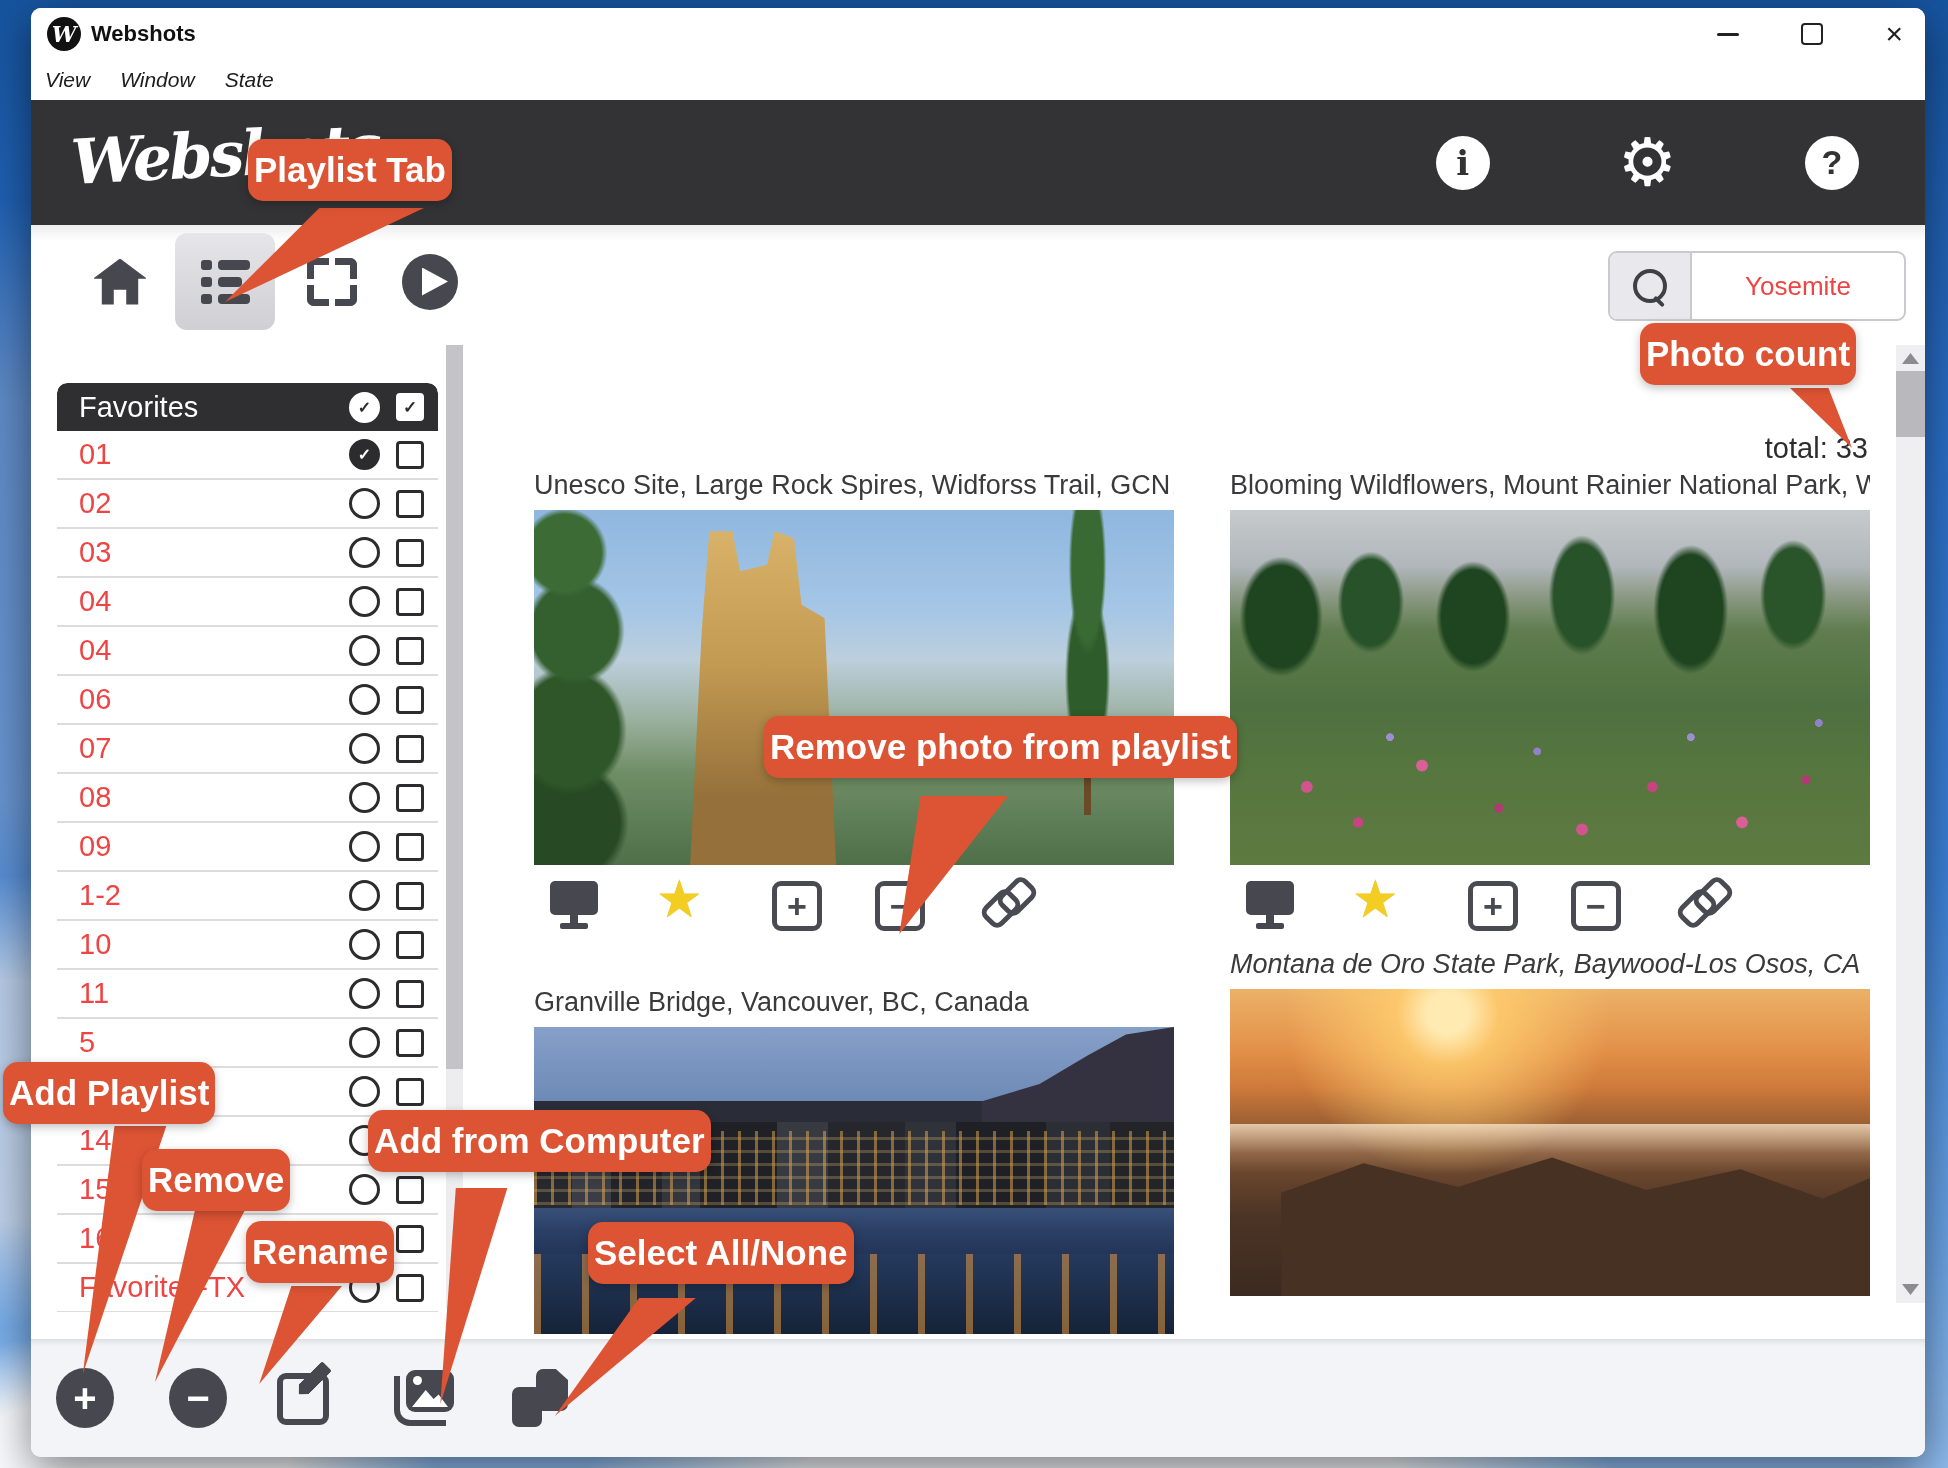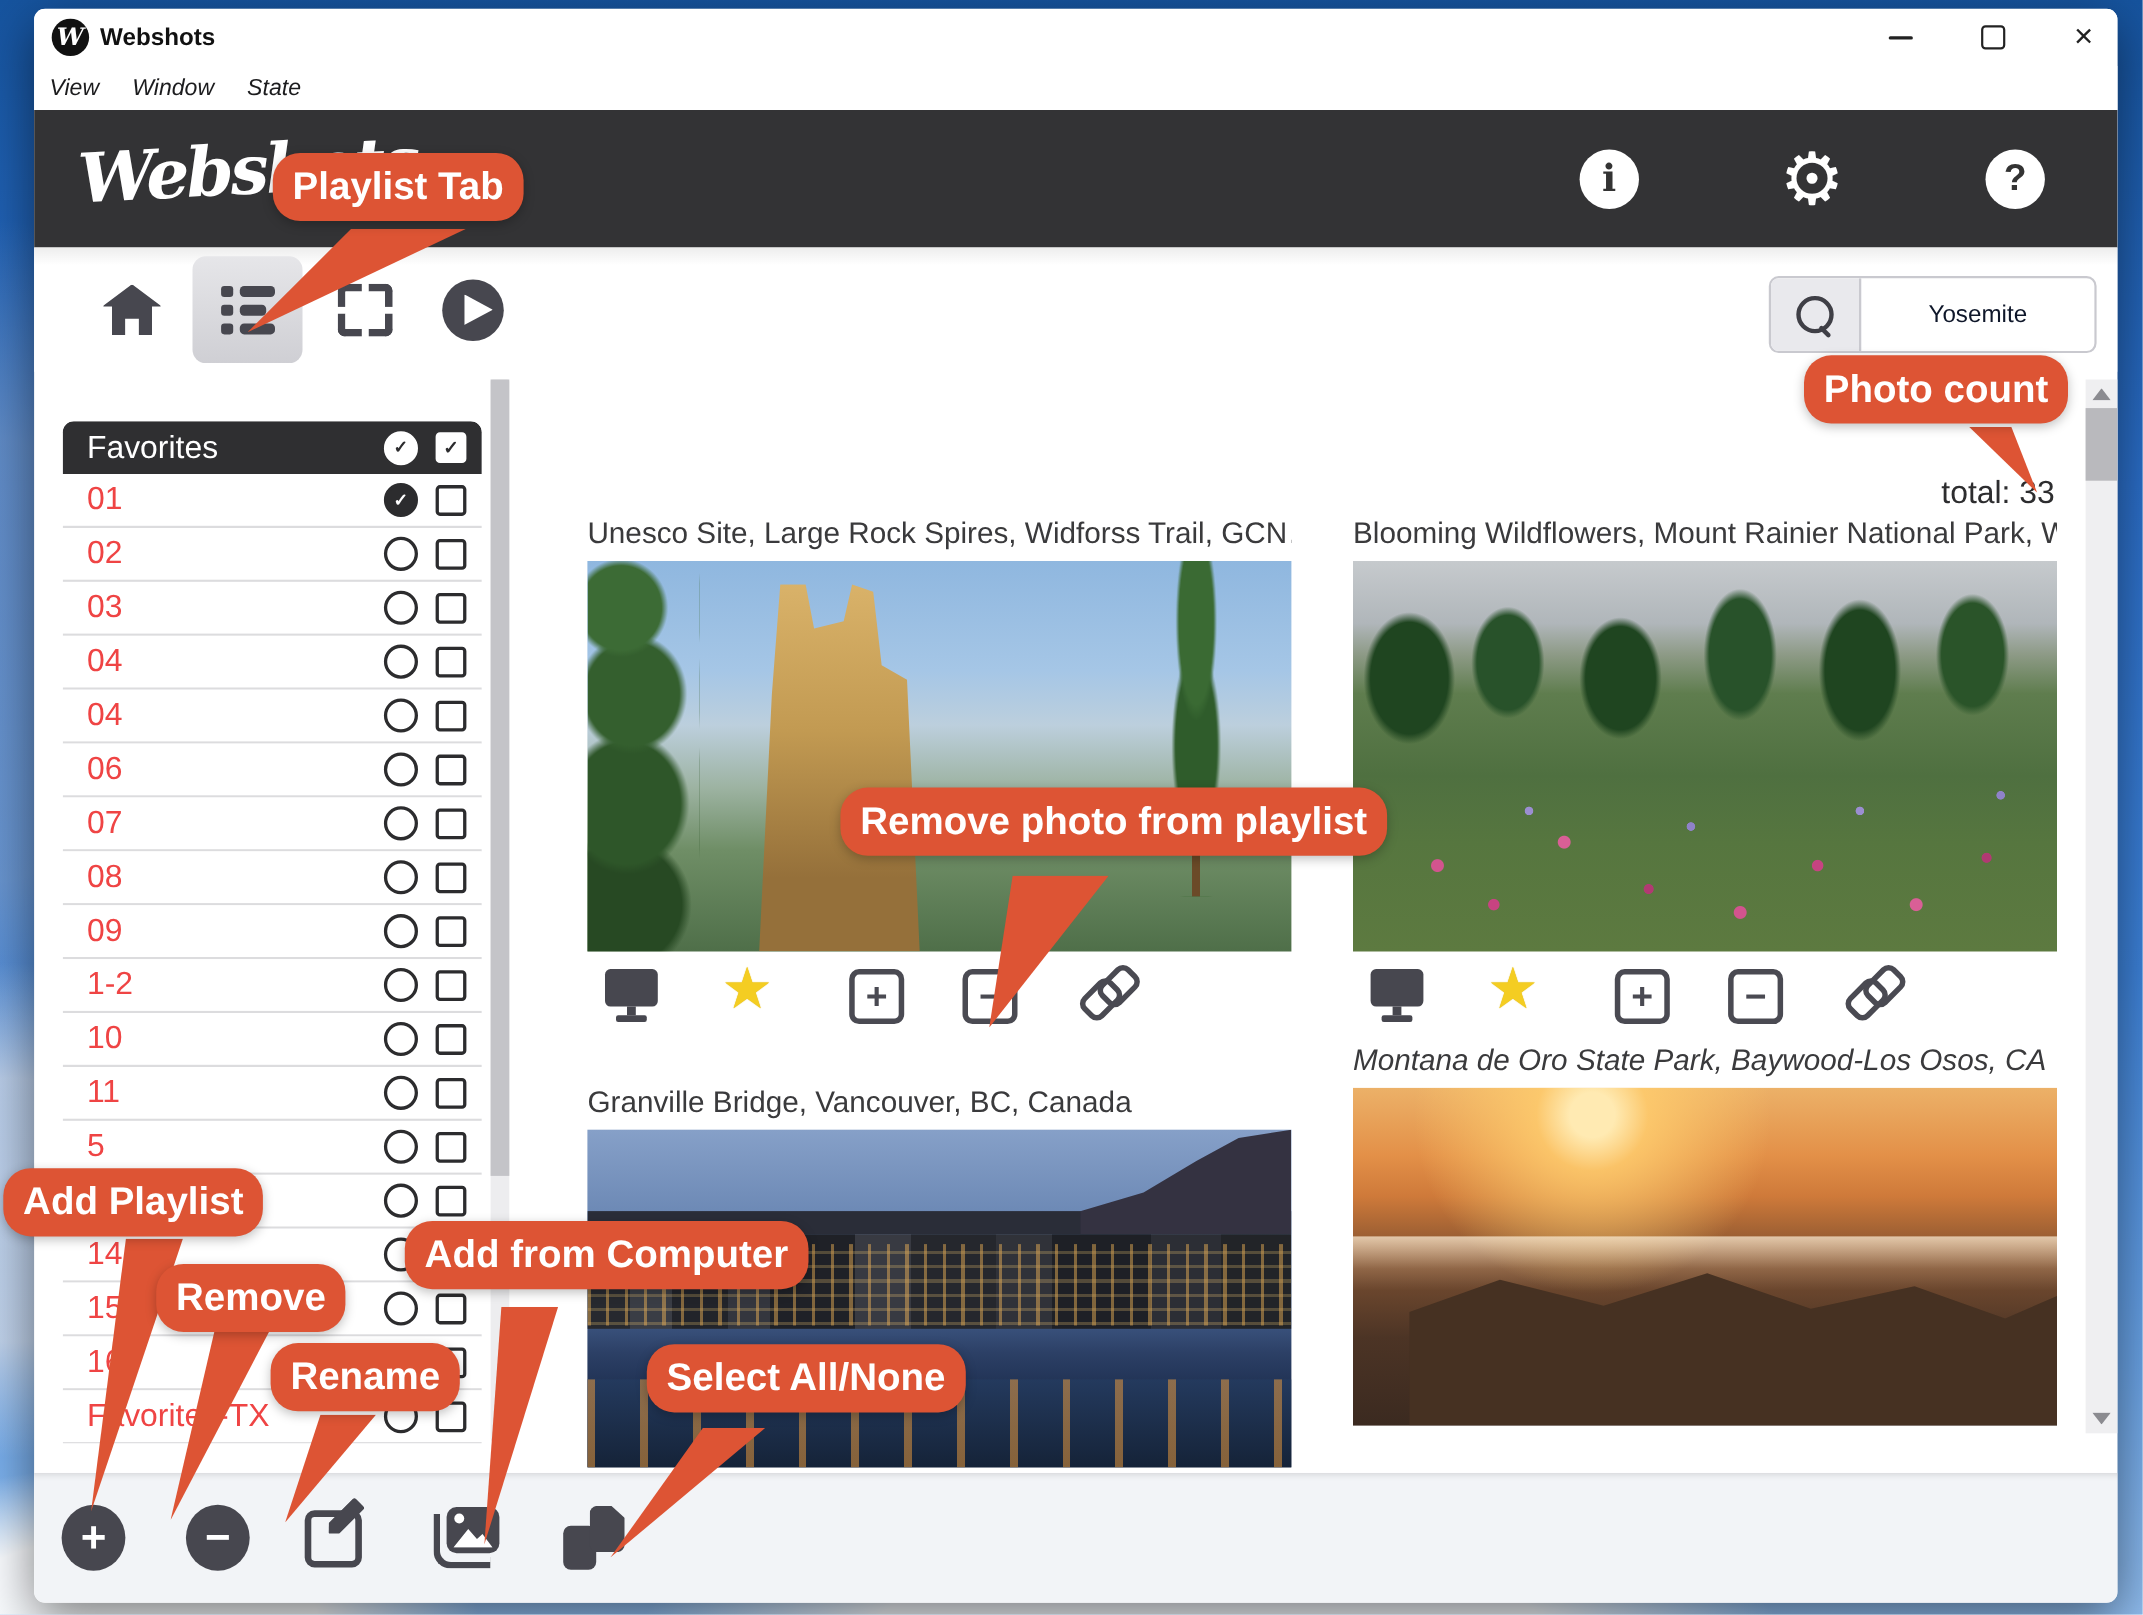--- a/index.html
+++ b/index.html
@@ -59,21 +59,21 @@
   .tab-play{left:366px;width:66px;}
   .play-ic{width:56px;height:56px;border-radius:50%;background:#47474f;position:relative;}
   .play-ic::after{content:"";position:absolute;left:20px;top:14px;width:26px;height:28px;background:#fff;
     clip-path:polygon(0 0,100% 50%,0 100%);}
   
   .search{position:absolute;left:1577px;top:26px;width:294px;height:66px;border:2px solid #c9c9cf;border-radius:9px;
     background:#fff;display:flex;overflow:hidden;}
   .search-iconcell{width:80px;background:#e9e9ed;border-right:2px solid #c9c9cf;display:flex;align-items:center;justify-content:center;}
   .mag{position:relative;width:26px;height:26px;border:4px solid #3f3f46;border-radius:50%;}
   .mag::after{content:"";position:absolute;left:20px;top:22px;width:4px;height:13px;background:#3f3f46;border-radius:2px;transform:rotate(-45deg);}
-  .search-value{flex:1;display:flex;align-items:center;justify-content:center;font-size:22px;color:#0f172a;}
+  .search-value{flex:1;display:flex;align-items:center;justify-content:center;font-size:26px;color:#ef4444;}
   
   .total{position:absolute;right:57px;top:424px;font-size:29px;color:#2d2d2f;}
   
   .sidebar{position:absolute;left:26px;top:375px;width:381px;height:929px;overflow:hidden;border-radius:10px 10px 0 0;}
   .side-header{height:48px;background:#2f2f31;border-radius:10px 10px 0 0;display:flex;align-items:center;color:#fff;}
   .side-header .slabel{color:#fff;}
   .slabel{flex:1;padding-left:22px;font-size:29px;color:#ef4444;white-space:nowrap;overflow:hidden;}
   .srow{height:47px;background:#fff;border-bottom:2px solid #dcdcde;display:flex;align-items:center;}
   .radio{width:25px;height:25px;border:3px solid #2c2c2e;border-radius:50%;margin-right:16px;flex:none;
     display:flex;align-items:center;justify-content:center;font-size:16px;font-weight:bold;color:transparent;}
@@ -187,21 +187,21 @@
   .img-main::after{content:"";position:absolute;left:6px;bottom:5px;width:36px;height:20px;background:#fff;
     clip-path:polygon(0 100%,38% 15%,60% 60%,74% 38%,100% 100%);}
   .img-arc{position:absolute;left:0;bottom:0;width:46px;height:44px;border-left:6px solid #47474f;border-bottom:6px solid #47474f;border-bottom-left-radius:16px;}
   .bb-copy{left:478px;width:62px;}
   .copy-ic{position:relative;width:56px;height:58px;}
   .copy-back{position:absolute;left:0;bottom:0;width:30px;height:40px;background:#47474f;border-radius:7px;}
   .copy-front{position:absolute;right:0;top:0;width:32px;height:42px;background:#47474f;border-radius:7px;
     clip-path:polygon(0 0,62% 0,100% 26%,100% 100%,0 100%);}
   
   .callout{position:absolute;background:#dd5434;color:#fff;font-size:35px;font-weight:bold;
-    padding:11px 18px;border-radius:25px;white-space:nowrap;z-index:60;box-shadow:0 3px 10px rgba(0,0,0,.25);}
+    padding:11px 6px;border-radius:15px;white-space:nowrap;z-index:60;box-shadow:0 3px 10px rgba(0,0,0,.25);}
   .arrow{position:absolute;background:#dd5434;z-index:59;}
   .ar-playlist{left:225px;top:208px;width:205px;height:94px;clip-path:polygon(46% 0,97% 0,0 100%);}
   .ar-photocount{left:1790px;top:388px;width:62px;height:60px;clip-path:polygon(0 0,62% 0,100% 100%);}
   .ar-removephoto{left:896px;top:796px;width:112px;height:138px;clip-path:polygon(22% 0,100% 0,3% 100%);}
   .ar-addplaylist{left:78px;top:1126px;width:96px;height:248px;clip-path:polygon(38% 0,92% 0,5% 100%);}
   .ar-remove{left:150px;top:1210px;width:100px;height:172px;clip-path:polygon(45% 0,95% 0,5% 100%);}
   .ar-rename{left:250px;top:1286px;width:92px;height:98px;clip-path:polygon(45% 0,100% 0,10% 100%);}
   .ar-addcomp{left:430px;top:1188px;width:86px;height:216px;clip-path:polygon(30% 0,90% 0,12% 100%);}
   .ar-selectall{left:550px;top:1298px;width:162px;height:118px;clip-path:polygon(55% 0,90% 0,3% 100%);}
   .co-playlist{left:248px;top:139px;}

